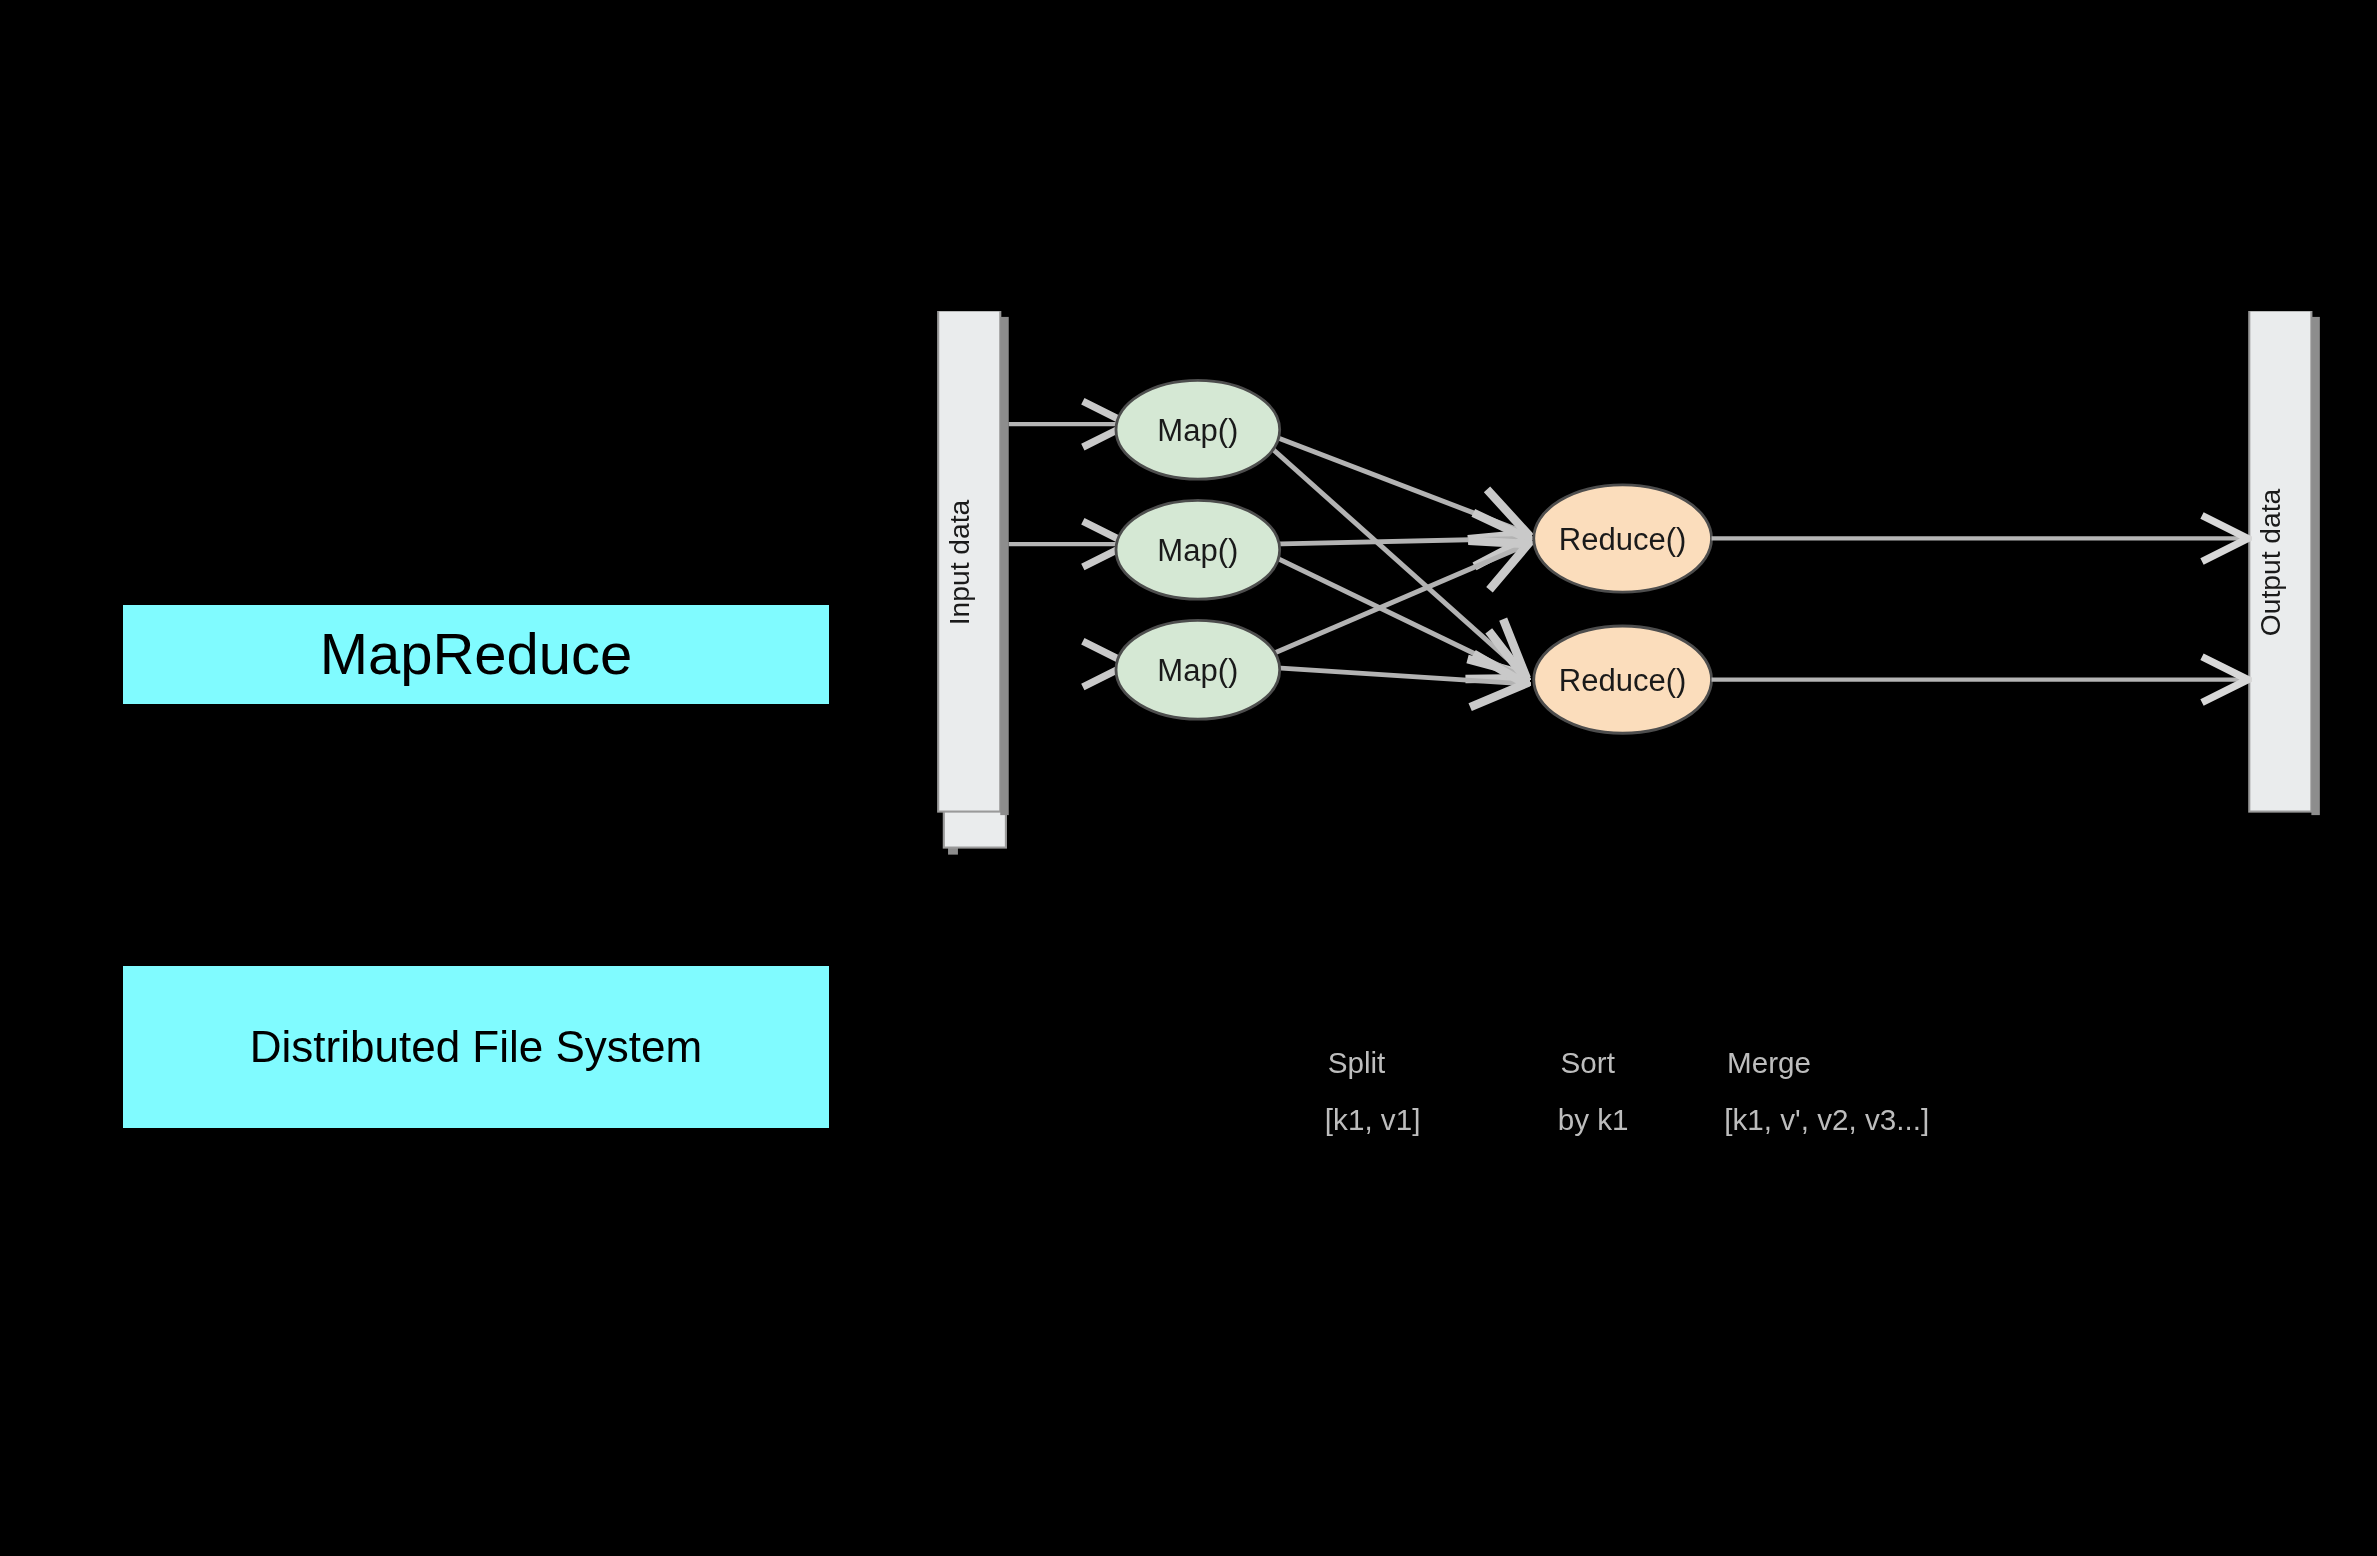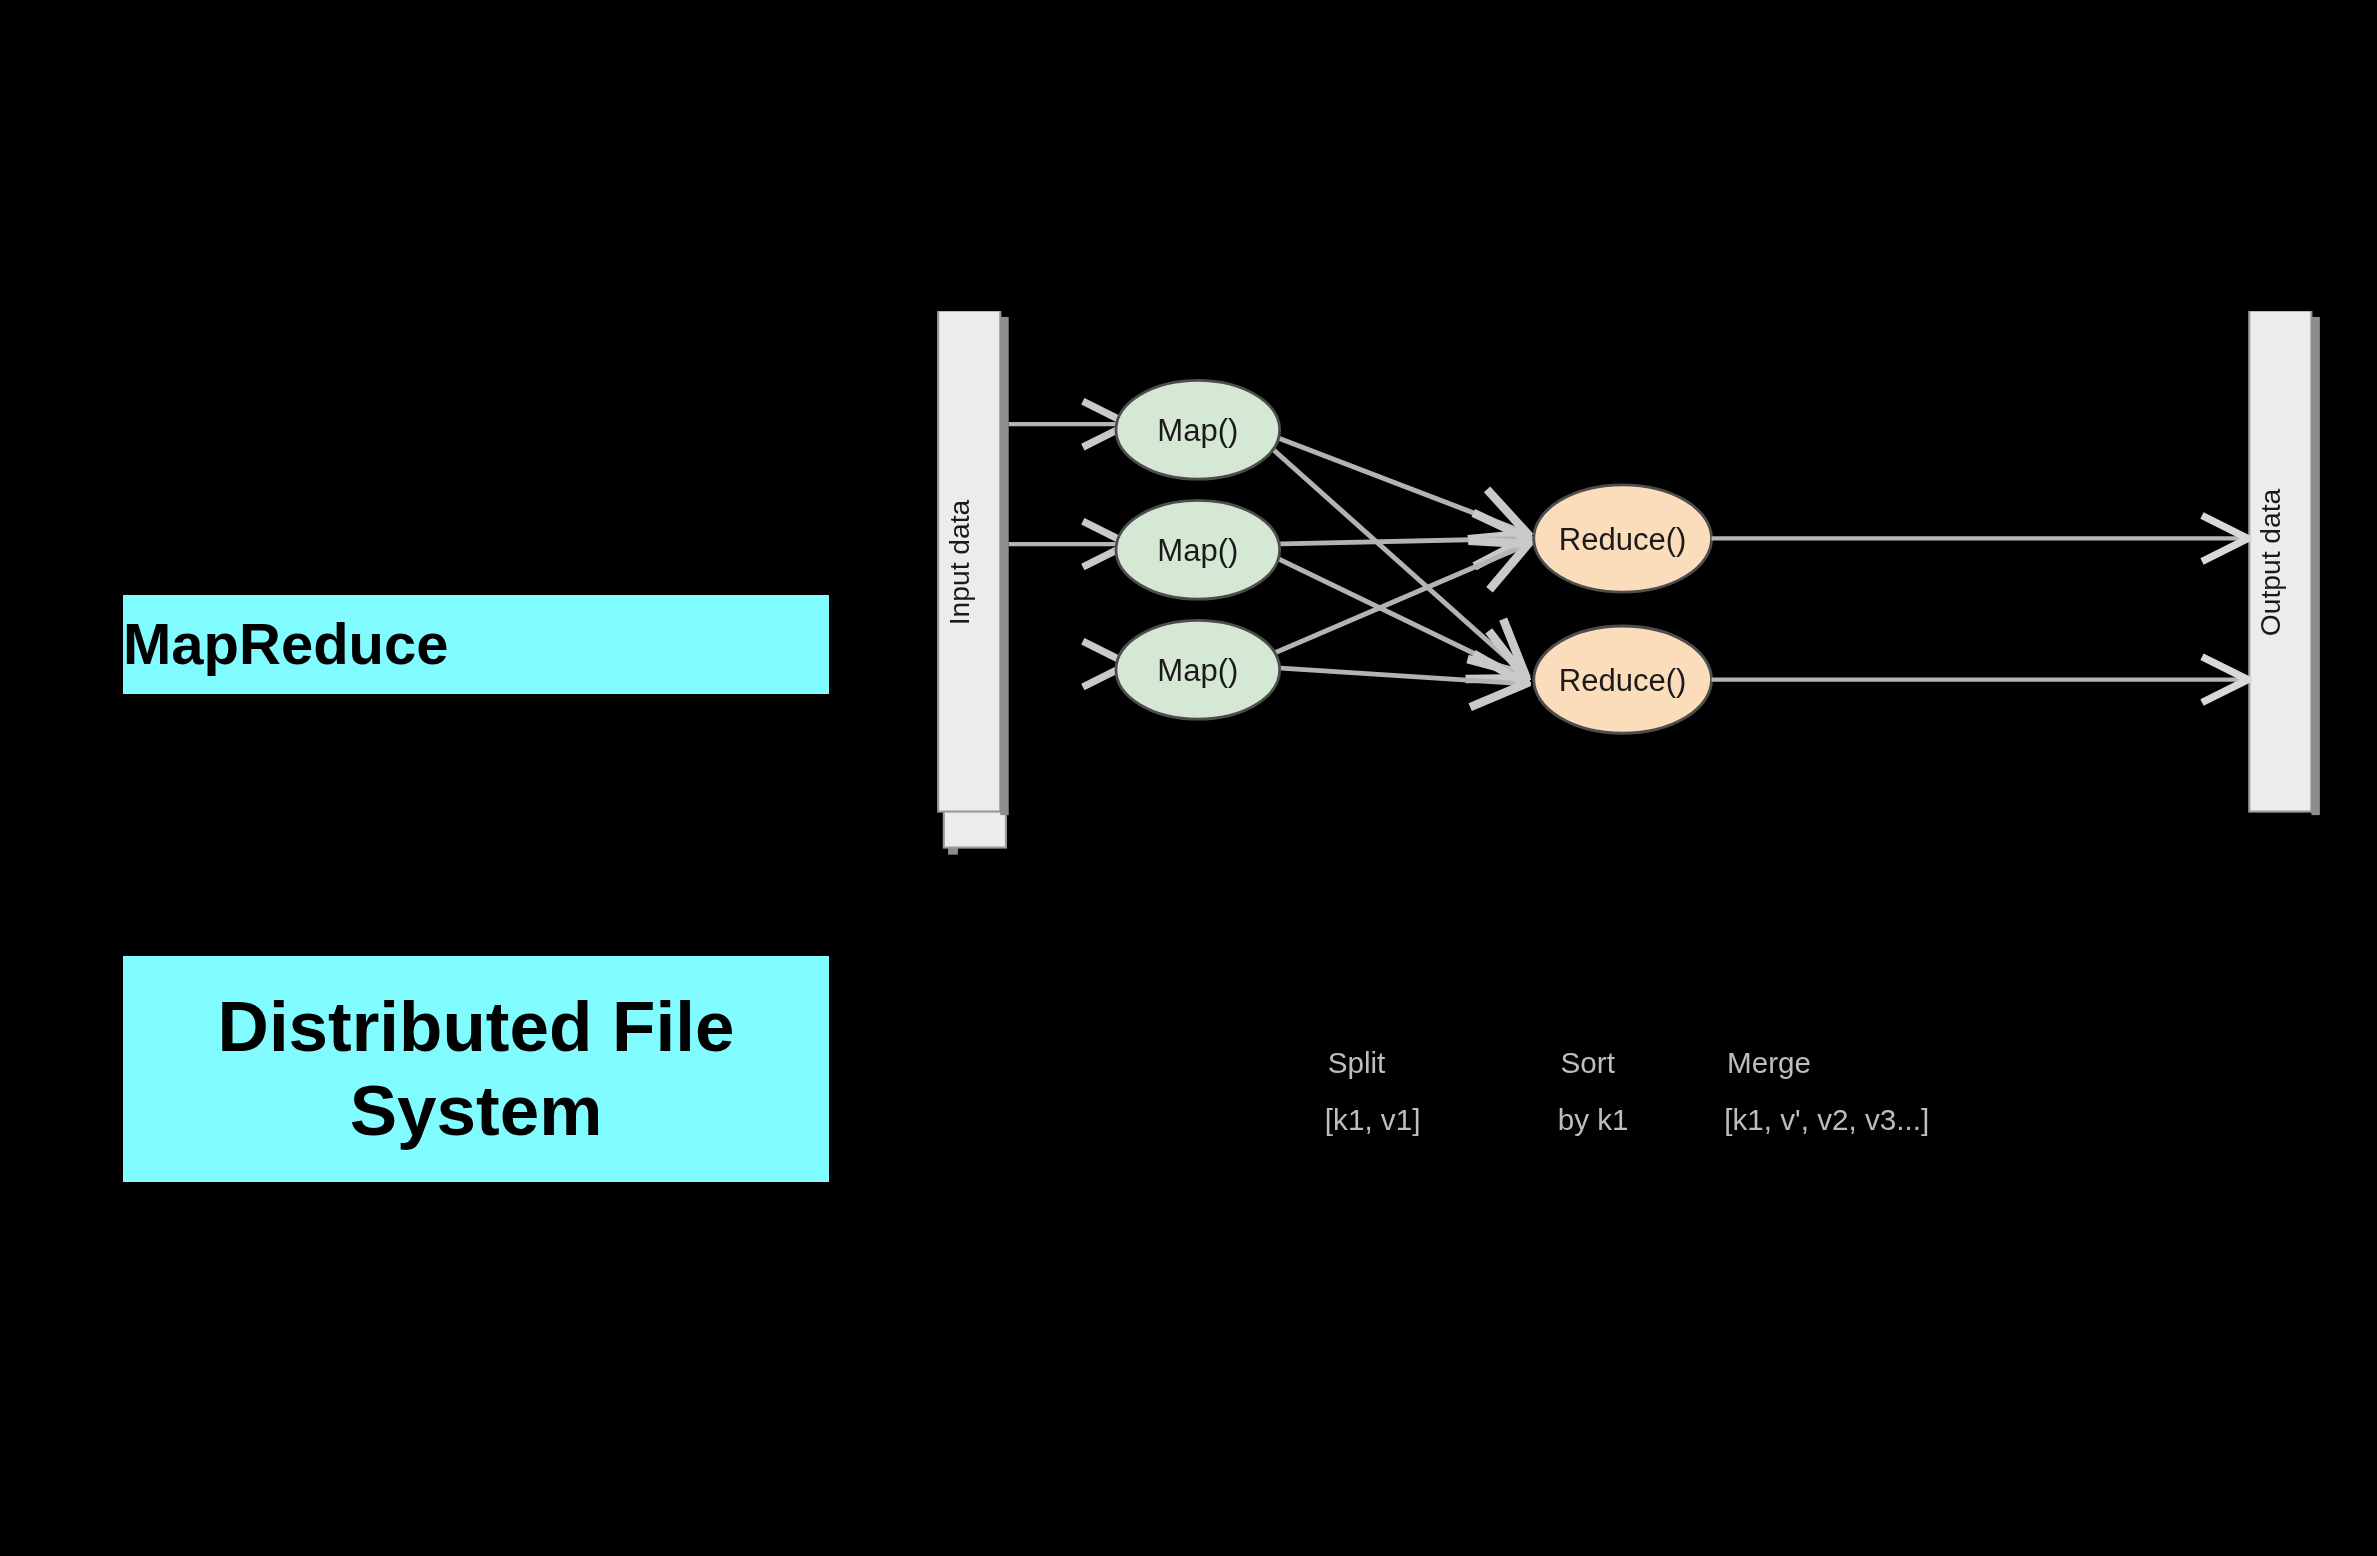--- a/index.html
+++ b/index.html
@@ -15,39 +15,41 @@
     font-family: "Liberation Sans", sans-serif;
   }
 
   
   .layer-box {
     position: absolute;
     background: #80fbff;
     color: #000000;
     display: flex;
     align-items: center;
+    justify-content: center;
     text-align: center;
     font-family: "Liberation Sans", sans-serif;
-    font-weight: 700;
+    font-weight: 400;
     line-height: 1.18;
     box-sizing: border-box;
+    margin-top: 10px;
   }
   #layer-mapreduce {
     left: 123px;
     top: 595px;
     width: 706px;
     height: 99px;
     font-size: 58px;
   }
   #layer-dfs {
     left: 123px;
     top: 956px;
     width: 706px;
-    height: 226px;
-    font-size: 71px;
+    height: 162px;
+    font-size: 44px;
     padding: 0 28px;
   }
 
   
   #diagram {
     position: absolute;
     left: 917px;
     top: 311px;
     width: 1460px;
     height: 932px;

